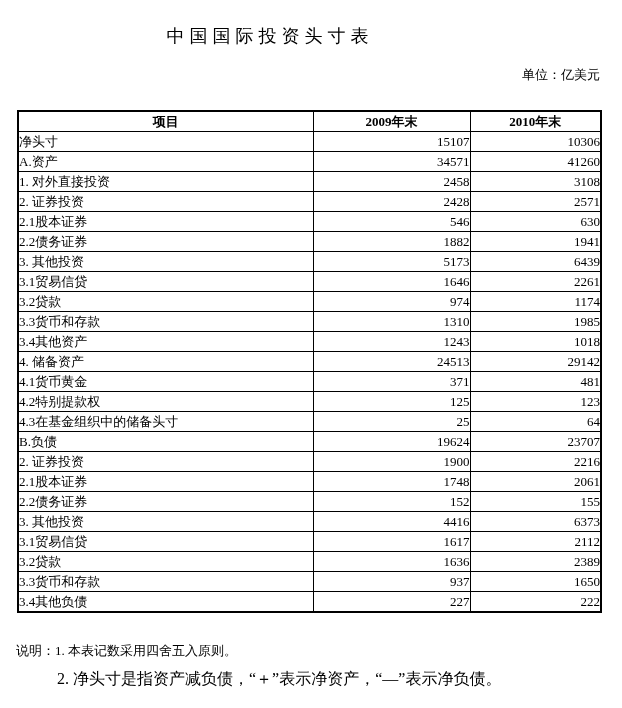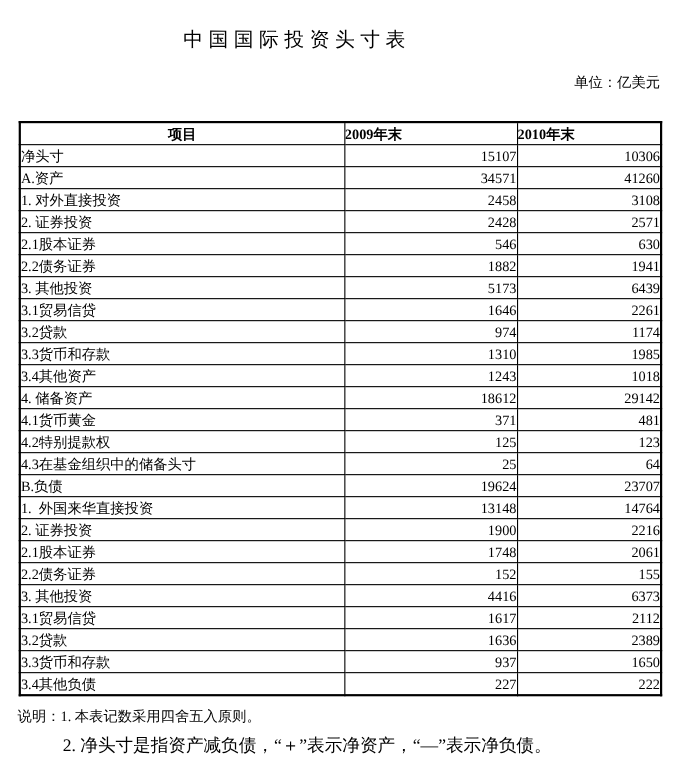--- a/index.html
+++ b/index.html
@@ -19,21 +19,21 @@
     position:absolute; top:110px; left:17px; width:583px;
     border-collapse:collapse; table-layout:fixed;
     border:2px solid #000;
   }
   .pos-table th, .pos-table td {
     border:1px solid #000; height:19px; padding:0;
     font-size:13px; line-height:17px; overflow:hidden;
   }
   .pos-table th { font-weight:bold;margin-left:46px; }
   th.h-item { text-align:center; }
-  th.h-year { text-align:left; }
+  th.h-year { text-align:center; }
   td.cell-label { text-align:left; white-space:pre; font-weight:normal; }
   td.cell-num  { text-align:right; font-weight:normal; }
   .c2 { padding-right:11px; }
   .c3 { padding-right:5px; }
   .lvl0 { padding-left:6px; }
   .lvl1 { padding-left:20px; }
   .lvl2 { padding-left:32px; }
   .b { font-weight:bold; }
   .note-line1 { position:absolute; left:16px; top:643px; font-size:13px; line-height:15px; white-space:pre; }
   .note-line2 { position:absolute; left:57px; top:671px; font-size:16px; line-height:15px; white-space:pre; }
@@ -111,21 +111,21 @@
           <td class="cell-num c2">1310</td>
           <td class="cell-num c3">1985</td>
         </tr>
         <tr>
           <td class="cell-label lvl2">3.4其他资产</td>
           <td class="cell-num c2">1243</td>
           <td class="cell-num c3">1018</td>
         </tr>
         <tr>
           <td class="cell-label lvl1 b">4. 储备资产</td>
-          <td class="cell-num c2">18612</td>
+          <td class="cell-num c2">24513</td>
           <td class="cell-num c3">29142</td>
         </tr>
         <tr>
           <td class="cell-label lvl2">4.1货币黄金</td>
           <td class="cell-num c2">371</td>
           <td class="cell-num c3">481</td>
         </tr>
         <tr>
           <td class="cell-label lvl2">4.2特别提款权</td>
           <td class="cell-num c2">125</td>
@@ -133,25 +133,20 @@
         </tr>
         <tr>
           <td class="cell-label lvl2">4.3在基金组织中的储备头寸</td>
           <td class="cell-num c2">25</td>
           <td class="cell-num c3">64</td>
         </tr>
         <tr>
           <td class="cell-label lvl0 b">B.负债</td>
           <td class="cell-num c2 b">19624</td>
           <td class="cell-num c3 b">23707</td>
-        </tr>
-        <tr>
-          <td class="cell-label lvl1 b">1.  外国来华直接投资</td>
-          <td class="cell-num c2">13148</td>
-          <td class="cell-num c3">14764</td>
         </tr>
         <tr>
           <td class="cell-label lvl1 b">2. 证券投资</td>
           <td class="cell-num c2">1900</td>
           <td class="cell-num c3">2216</td>
         </tr>
         <tr>
           <td class="cell-label lvl2">2.1股本证券</td>
           <td class="cell-num c2">1748</td>
           <td class="cell-num c3">2061</td>

